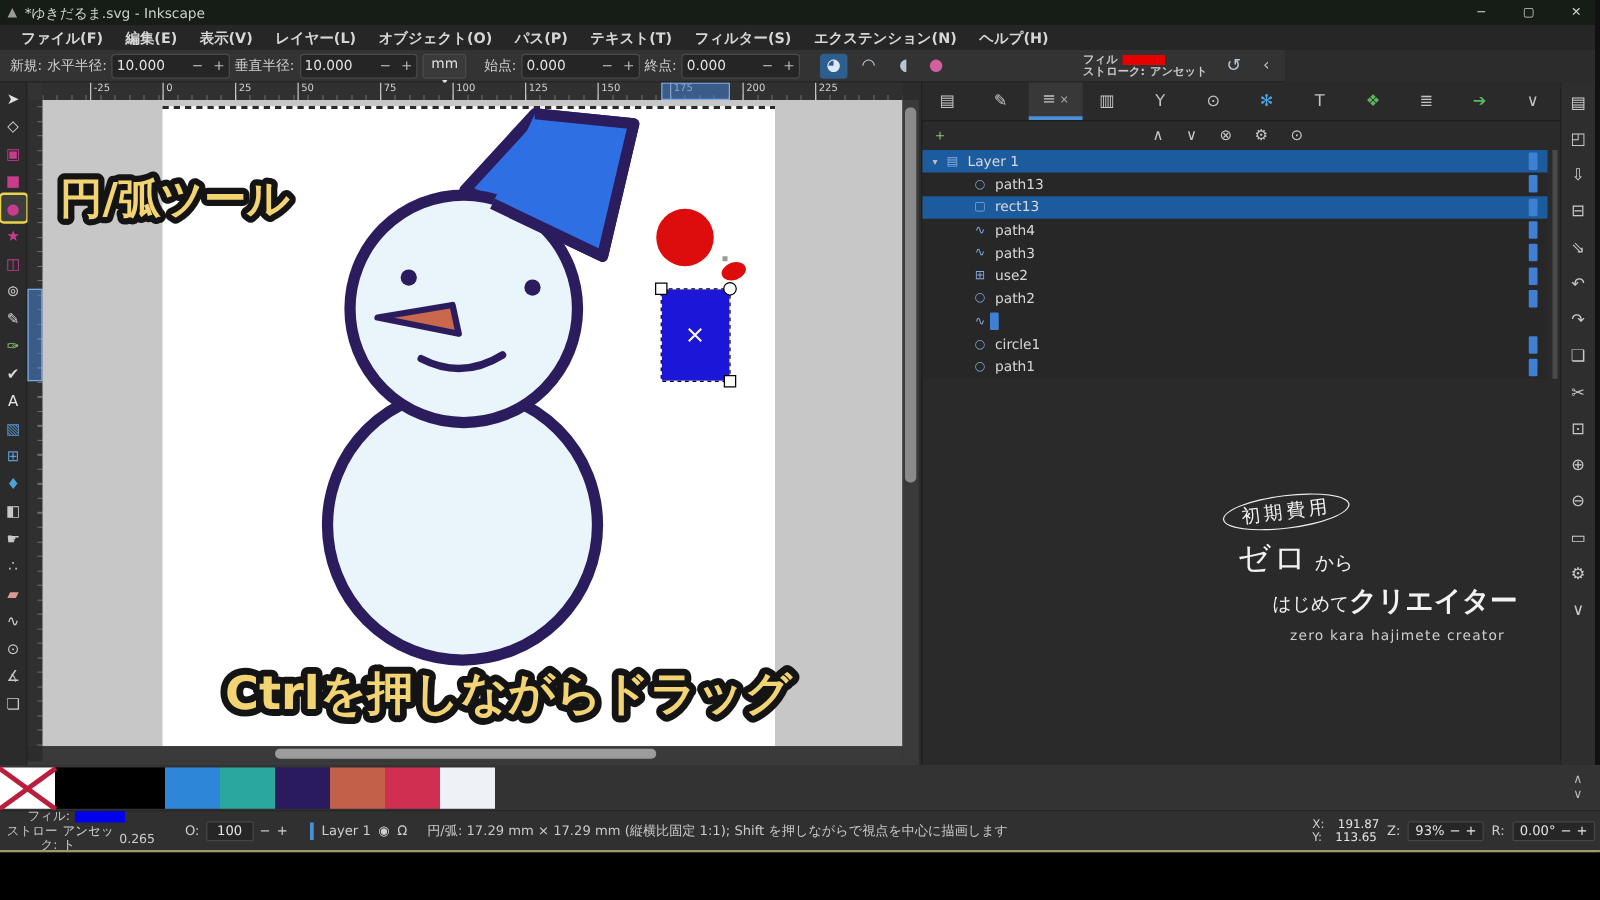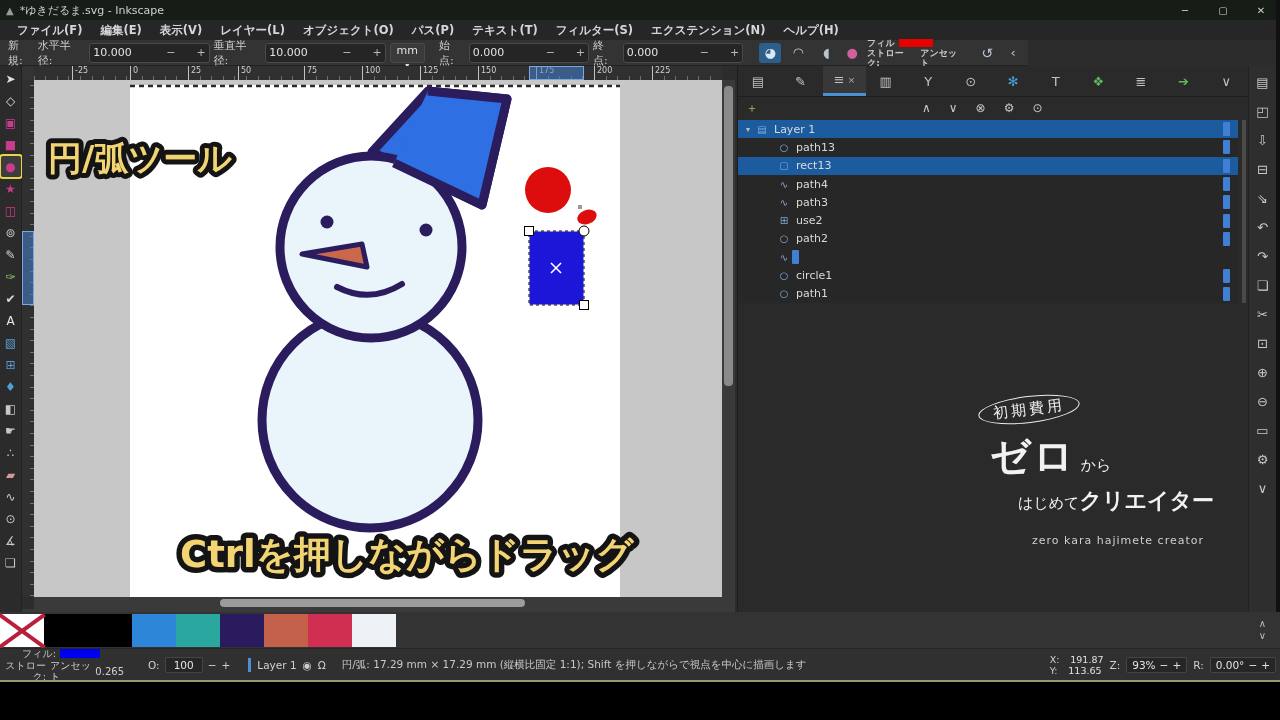--- a/index.html
+++ b/index.html
@@ -10,21 +10,21 @@
   
   .titlebar{left:0;top:0;width:1280px;height:20px;background:var(--titlebar);display:flex;align-items:center;color:#cfcfcf;font-size:11px;}
   .titlebar .logo{margin:0 6px 0 6px;color:#9a9a9a;font-size:10px;}
   .winbtns{margin-left:auto;display:flex;}
   .winbtn{width:38px;height:20px;display:flex;align-items:center;justify-content:center;color:#cfcfcf;font-size:10px;}
   
   .menubar{left:0;top:20px;width:1280px;height:20px;background:var(--menubar);display:flex;align-items:center;padding-left:8px;box-sizing:border-box;}
   .menu-item{padding:12px 9px;color:#d6d6d6;font-size:11.5px;white-space:nowrap;font-weight:bold;}
   
   .toolopts{left:0;top:40px;width:1028px;height:26px;background:var(--toolbar);display:flex;align-items:center;gap:4px;padding-left:8px;box-sizing:border-box;font-size:11px;color:#cfcfcf;border-bottom:1px solid #222;}
-  .spin{display:flex;align-items:center;background:#252525;border:1px solid #4a4a4a;border-radius:3px;height:18px;padding:0 3px;gap:21px;}
+  .spin{display:flex;align-items:center;background:#252525;border:1px solid #4a4a4a;border-radius:3px;height:18px;padding:0 3px;gap:8px;}
   .spin .val{min-width:52px;color:#e2e2e2;}
   .spin .pm{color:#bbb;font-size:11px;}
   .unitbox{display:flex;align-items:center;background:#3a3a3a;border:1px solid #4a4a4a;border-radius:3px;height:18px;padding:0 6px;gap:4px;color:#e0e0e0;flex-direction:column;}
   .modebtn{width:22px;height:20px;display:flex;align-items:center;justify-content:center;border-radius:3px;color:#b9c4d0;font-size:13px;}
   .modebtn.on{background:#2d5e8e;color:#dce9f5;}
   .fsblock{margin-left:auto;display:flex;flex-direction:column;justify-content:center;font-size:9px;line-height:10px;color:#c9c9c9;margin-right:6px;}
   .fsblock .row{display:flex;align-items:center;gap:4px;font-weight:bold;}
   .fsswatch{width:34px;height:8px;background:var(--tool-fill-red);}
   
   .toolbox{left:0;top:66px;width:22px;height:546px;background:var(--toolbox);display:flex;flex-direction:column;align-items:center;padding-top:2px;box-sizing:border-box;gap:1px;border-right:1px solid #222;}
@@ -58,24 +58,24 @@
   .layer-row.on{background:var(--sel-row);}
   .layer-row .chev{width:12px;font-size:8px;color:#bdbdbd;text-align:center;}
   .layer-row .tglyph{width:16px;text-align:center;color:#7fa9d9;font-size:10px;}
   .layer-row .lbl{flex:1;padding-left:4px;white-space:nowrap;}
   .rowbar{width:7px;height:14px;background:#3f7fd4;margin-right:8px;border-radius:1px;}
   .panel-scroll{position:absolute;right:3px;top:54px;width:4px;height:183px;background:#4a4a4a;}
   
   .watermark{position:absolute;left:222px;top:330px;width:285px;color:#f2f2f2;}
   .wm-top{display:inline-block;font-size:15px;letter-spacing:3px;border:1.5px solid #eee;border-radius:50%;padding:3px 14px;transform:rotate(-7deg);margin-left:18px;}
   .wm-main{margin-top:6px;padding-left:30px;font-size:15px;}
-  .wm-main b{font-size:40px;font-weight:bold;letter-spacing:2px;}
+  .wm-main b{font-size:26px;font-weight:normal;letter-spacing:2px;}
   .wm-line2{padding-left:58px;font-size:15px;margin-top:2px;}
   .wm-line2 b{font-size:22px;font-weight:bold;}
-  .wm-sub{padding-left:72px;font-size:11px;color:#cfcfcf;margin-top:18px;letter-spacing:1px;}
+  .wm-sub{padding-left:72px;font-size:11px;color:#cfcfcf;margin-top:6px;letter-spacing:1px;}
   
   .cmdbar{left:1248px;top:66px;width:28px;height:546px;background:#2e2e2e;display:flex;flex-direction:column;align-items:center;gap:9px;padding-top:6px;box-sizing:border-box;border-left:1px solid #222;}
   .cmd{width:20px;height:20px;display:flex;align-items:center;justify-content:center;font-size:13px;color:#c9c9c9;}
   .rightedge{left:1276px;top:0;width:4px;height:720px;background:#111;}
   
   .palette-row{left:0;top:612px;width:1280px;height:36px;background:var(--toolbar);display:flex;align-items:center;padding-left:0;box-sizing:border-box;}
   .swatch{width:44px;height:33px;flex:none;}
   .swatch.on{position:relative;background:#fff !important;}
   .swatch.on::before,.swatch.on::after{content:"";position:absolute;left:-6px;right:-6px;top:15px;height:4px;background:#b81f3d;}
   .swatch.on::before{transform:rotate(36deg);}

